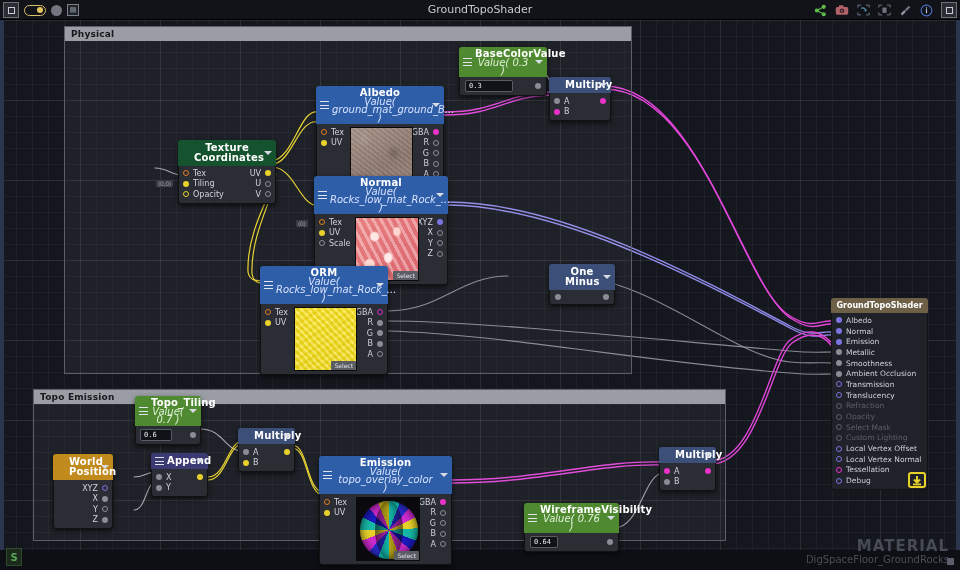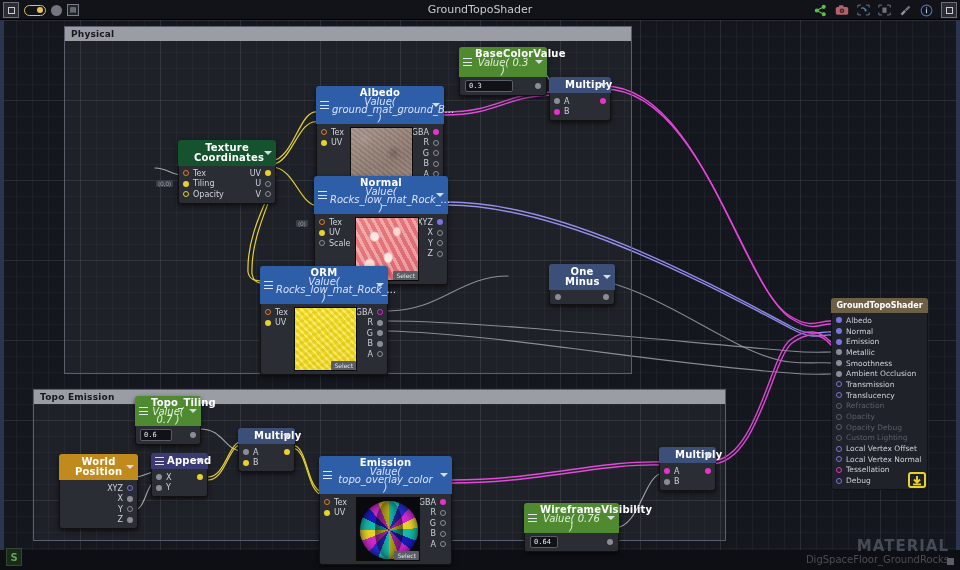--- a/index.html
+++ b/index.html
@@ -523,21 +523,21 @@
       <div class="node-title">Topo_Tiling</div>
       <div class="node-sub dark">Value( 0.7 )</div>
       <span class="caret"></span>
     </div>
     <div class="node-body" style="padding:3px 4px; display:flex; align-items:center; justify-content:space-between;">
       <span class="numfield" style="width:32px;">0.6</span>
       <span class="pin solid c-gray"></span>
     </div>
   </div>
 
-  <div class="node" style="left:59px; top:454px; width:79px;">
+  <div class="node" style="left:53px; top:454px; width:60px;">
     <div class="node-hdr hdr-gold" style="padding-top:3px;padding-bottom:3px;">
       <div class="node-title">World Position</div>
       <span class="caret"></span>
     </div>
     <div class="node-body" style="padding:3px 0;">
       <div class="port-row right">
         <span>XYZ</span>
         <span class="pin hollow c-purple pin-r"></span>
       </div>
       <div class="port-row right">
@@ -732,21 +732,21 @@
         <div class="mrow dim">
           <span class="pin hollow" style="color: rgb(92, 95, 104);"></span>
           <span>Refraction</span>
         </div>
         <div class="mrow dim">
           <span class="pin hollow" style="color: rgb(92, 95, 104);"></span>
           <span>Opacity</span>
         </div>
         <div class="mrow dim">
           <span class="pin hollow" style="color: rgb(92, 95, 104);"></span>
-          <span>Opacity Debug</span>
+          <span>Select Mask</span>
         </div>
         <div class="mrow dim">
           <span class="pin hollow" style="color: rgb(92, 95, 104);"></span>
           <span>Custom Lighting</span>
         </div>
         <div class="mrow">
           <span class="pin hollow" style="color: rgb(122, 116, 224);"></span>
           <span>Local Vertex Offset</span>
         </div>
         <div class="mrow">

